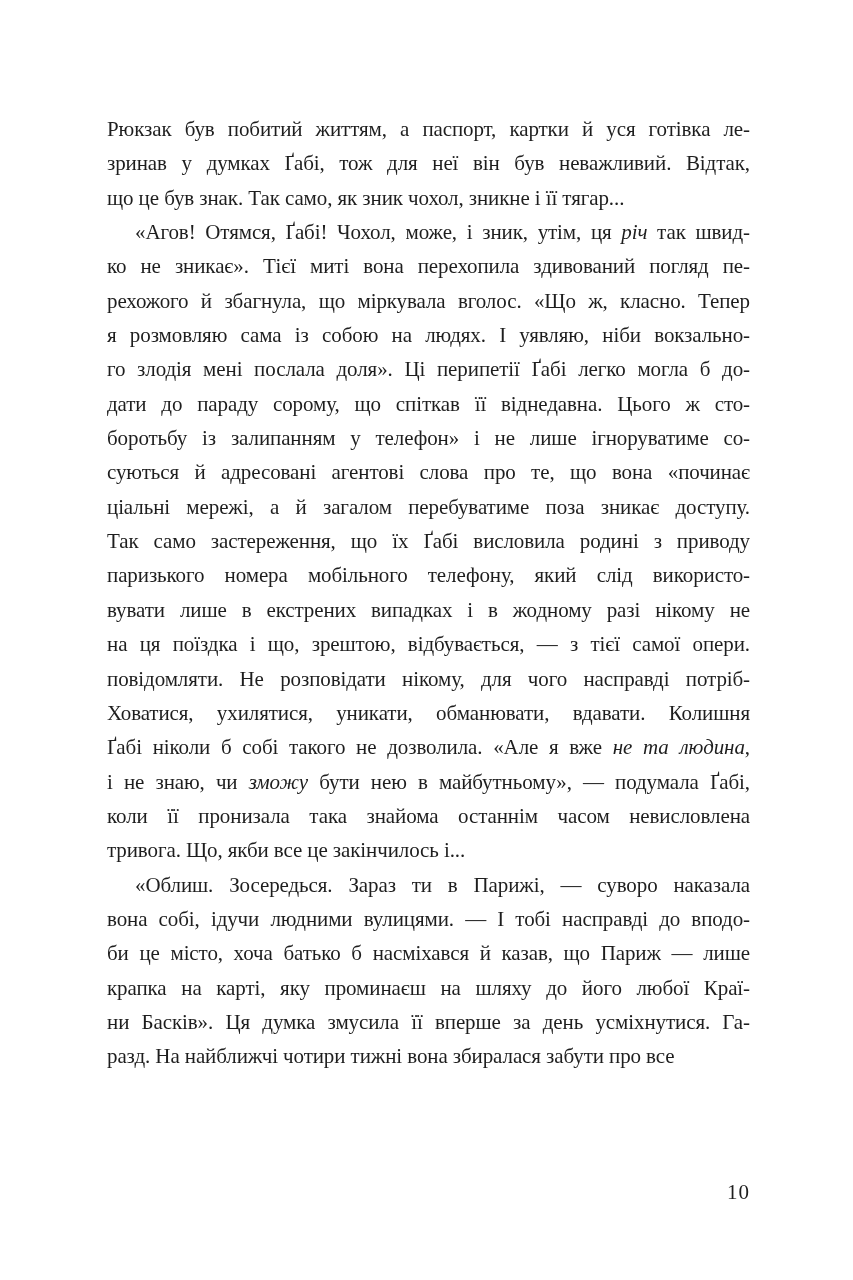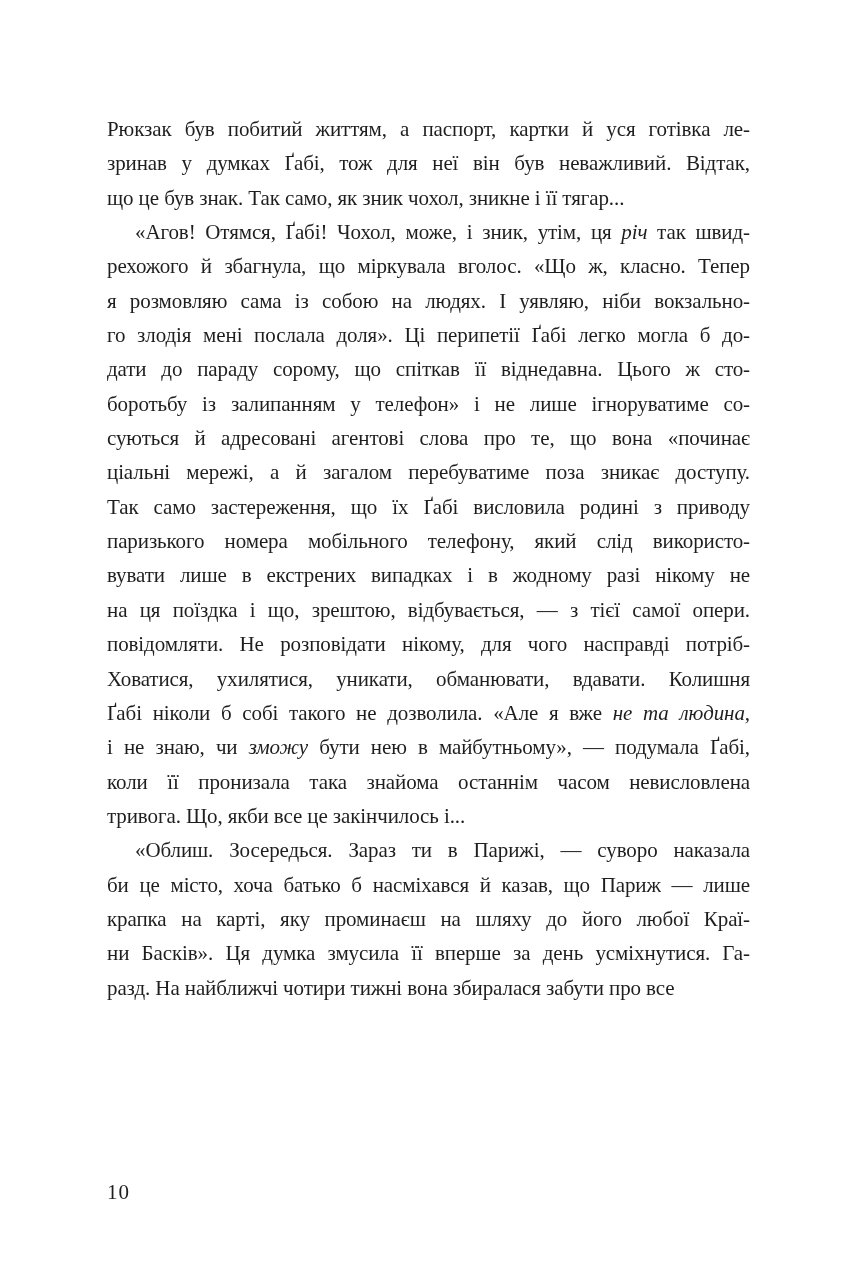--- a/index.html
+++ b/index.html
@@ -42,58 +42,60 @@
     padding-left: 28px;
   }
   .it {
     font-style: italic;
   }
   .page-footer {
     position: absolute;
     left: 107px;
     top: 1180px;
     width: 643px;
-    text-align: left;
+    text-align: right;
     font-size: 21px;
     letter-spacing: 1px;
     color: #1e1e1e;
   }
 </style>
 </head>
 <body>
 
 <div class="book-page">
   <div class="text-block">
       <div class="para">
         <div class="line">Рюкзак був побитий життям, а паспорт, картки й уся готівка ле-</div>
         <div class="line">зринав у думках Ґабі, тож для неї він був неважливий. Відтак,</div>
         <div class="line lastline">що це був знак. Так само, як зник чохол, зникне і її тягар...</div>
       </div>
       <div class="para">
         <div class="line indent"><span>«Агов! Отямся, Ґабі! Чохол, може, і зник, утім, ця </span><span class="it">річ</span><span> так швид-</span></div>
+        <div class="line">ко не зникає». Тієї миті вона перехопила здивований погляд пе-</div>
         <div class="line">рехожого й збагнула, що міркувала вголос. «Що ж, класно. Тепер</div>
         <div class="line">я розмовляю сама із собою на людях. І уявляю, ніби вокзально-</div>
         <div class="line">го злодія мені послала доля». Ці перипетії Ґабі легко могла б до-</div>
         <div class="line">дати до параду сорому, що спіткав її віднедавна. Цього ж сто-</div>
         <div class="line">боротьбу із залипанням у телефон» і не лише ігноруватиме со-</div>
         <div class="line">суються й адресовані агентові слова про те, що вона «починає</div>
         <div class="line">ціальні мережі, а й загалом перебуватиме поза зникає доступу.</div>
         <div class="line">Так само застереження, що їх Ґабі висловила родині з приводу</div>
         <div class="line">паризького номера мобільного телефону, який слід використо-</div>
         <div class="line">вувати лише в екстрених випадках і в жодному разі нікому не</div>
         <div class="line">на ця поїздка і що, зрештою, відбувається, — з тієї самої опери.</div>
         <div class="line">повідомляти. Не розповідати нікому, для чого насправді потріб-</div>
         <div class="line">Ховатися, ухилятися, уникати, обманювати, вдавати. Колишня</div>
         <div class="line"><span>Ґабі ніколи б собі такого не дозволила. «Але я вже </span><span class="it">не та людина</span><span>,</span></div>
         <div class="line"><span>і не знаю, чи </span><span class="it">зможу</span><span> бути нею в майбутньому», — подумала Ґабі,</span></div>
         <div class="line">коли її пронизала така знайома останнім часом невисловлена</div>
         <div class="line lastline">тривога. Що, якби все це закінчилось і...</div>
       </div>
       <div class="para">
         <div class="line indent">«Облиш. Зосередься. Зараз ти в Парижі, — суворо наказала</div>
+        <div class="line">вона собі, ідучи людними вулицями. — І тобі насправді до вподо-</div>
         <div class="line">би це місто, хоча батько б насміхався й казав, що Париж — лише</div>
         <div class="line">крапка на карті, яку проминаєш на шляху до його любої Краї-</div>
         <div class="line">ни Басків». Ця думка змусила її вперше за день усміхнутися. Га-</div>
         <div class="line lastline">разд. На найближчі чотири тижні вона збиралася забути про все</div>
       </div>
     </div>
   <div class="page-footer">10</div>
 </div>
 
 </body></html>

